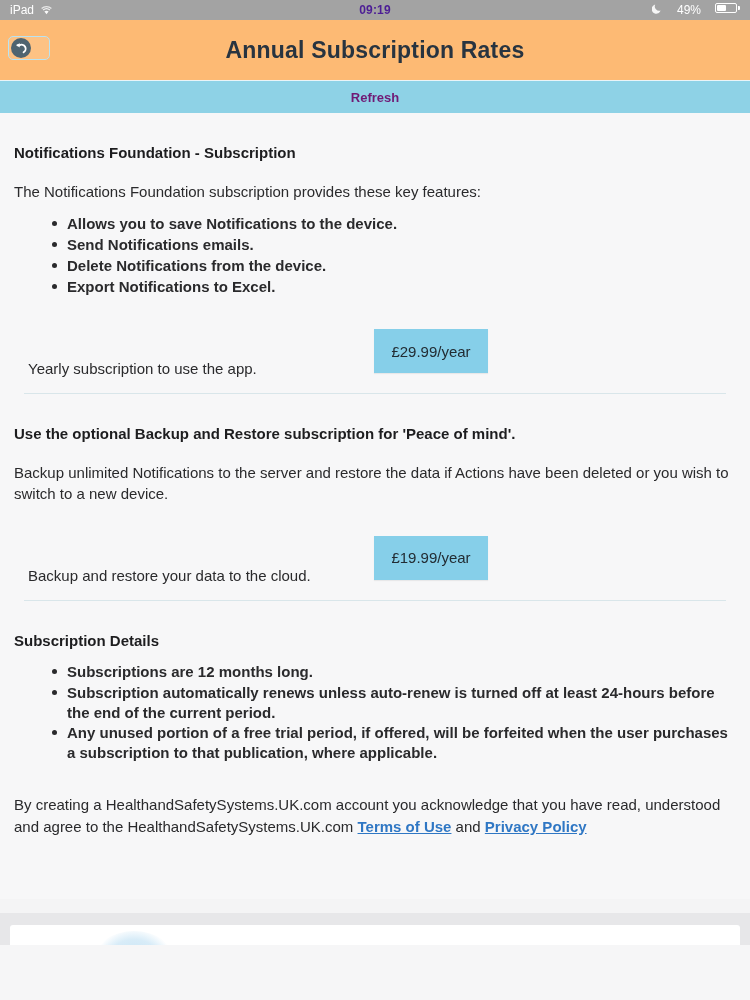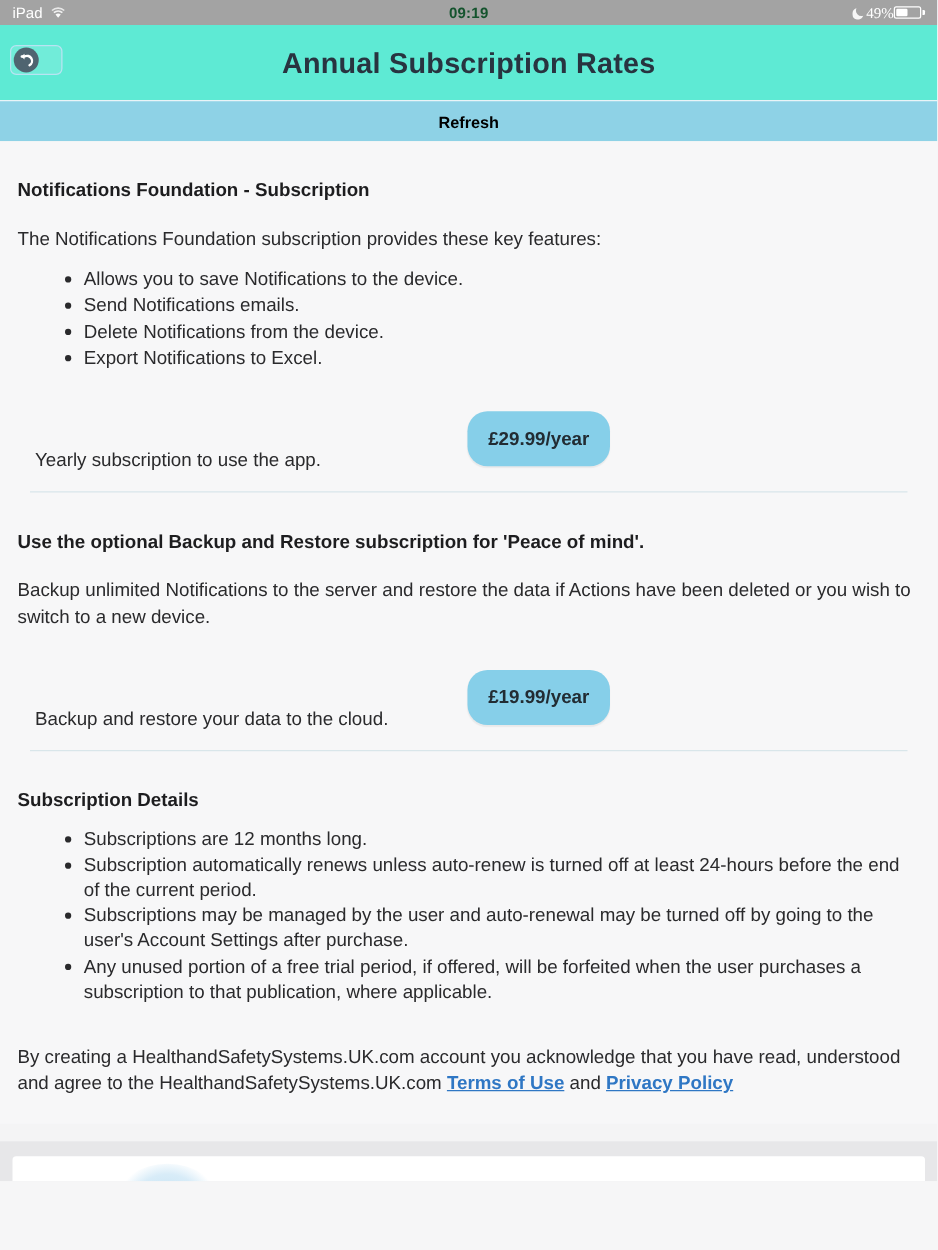--- a/index.html
+++ b/index.html
@@ -40,32 +40,31 @@
     gap: 6px;
     flex: 0 0 auto;
     text-align: center;
   }
   .status-center {
     position: absolute;
     left: 0; right: 0;
     text-align: center;
     font-size: 12px;
     font-weight: bold;
-    color: #14532d;
+    color: #4c1d95;
     letter-spacing: 0.2px;
   }
   .status-right {
     margin-left: auto;
     display: flex;
-    align-items: center;
-    gap: 0;
+    align-items: flex-start;
+    gap: 14px;
     position: relative;
     z-index: 2;
     font-size: 12px;
-    font-family: Liberation Serif, serif;
   }
   .device-name { font-size: 12px; }
   .wifi-icon svg { display:block; }
   .moon-icon svg { display:block; }
   .battery {
     display: flex;
     align-items: center;
   }
   .battery-body {
     width: 22px;
@@ -88,21 +87,21 @@
     height: 4px;
     background: #ffffff;
     border-radius: 0 1px 1px 0;
     margin-left: 1px;
   }
 
   
   .title-bar {
     position: relative;
     height: 60px;
-    background: #5eead4;
+    background: #fdba74;
     display: flex;
     align-items: center;
     justify-content: center;
   }
   .page-title {
     font-size: 23px;
     font-weight: bold;
     color: #283440;
     letter-spacing: 0.2px;
   }
@@ -136,21 +135,21 @@
     height: 32px;
     background: #8ed2e6;
     border-top: 1px solid #e9f4f8;
     display: flex;
     align-items: center;
     justify-content: center;
   }
   .refresh-label {
     font-size: 13px;
     font-weight: bold;
-    color: #000000;
+    color: #701a75;
   }
 
   
   .content {
     padding: 0 14px;
     background: #f7f7f8;
     height: 832px;
     box-sizing: border-box;
     position: relative;
     overflow: hidden;
@@ -167,20 +166,21 @@
     font-size: 15px;
     color: #2a2a2c;
     margin: 0;
     padding-top: 20px;
     line-height: 1.35;
   }
   ul.feature-list, ul.details-list {
     margin: 0;
     padding: 12px 0 0 38px;
     list-style: none;
+    font-weight: bold;
   }
   ul.feature-list li, ul.details-list li {
     font-size: 15px;
     color: #2a2a2c;
     line-height: 1.32;
     position: relative;
     padding-left: 15px;
     margin-bottom: 1px;
   }
   ul.feature-list li::before, ul.details-list li::before {
@@ -206,26 +206,26 @@
     color: #2a2a2c;
     width: 360px;
     padding-left: 14px;
     box-sizing: border-box;
     margin-top: 35px;
   }
   .price-button {
     min-width: 114px;
     height: 44px;
     background: #86cfe9;
-    border-radius: 16px;
+    border-radius: 0;
     display: flex;
     align-items: center;
     justify-content: center;
     font-size: 15px;
-    font-weight: bold;
+    font-weight: normal;
     color: #222c33;
     padding: 0 14px;
     box-sizing: border-box;
     box-shadow: 0 1px 1px rgba(0,0,0,0.06);
   }
   .divider {
     height: 1px;
     background: #d9e6ea;
     margin: 16px 10px 0 10px;
   }
@@ -351,21 +351,20 @@
     <div class="price-row">
       <span class="price-desc">Backup and restore your data to the cloud.</span>
       <span class="price-button">£19.99/year</span>
     </div>
     <div class="divider"></div>
 
     <h2 class="section-heading">Subscription Details</h2>
     <ul class="details-list">
       <li>Subscriptions are 12 months long.</li>
       <li>Subscription automatically renews unless auto-renew is turned off at least 24-hours before the end of the current period.</li>
-      <li>Subscriptions may be managed by the user and auto-renewal may be turned off by going to the user's Account Settings after purchase.</li>
       <li>Any unused portion of a free trial period, if offered, will be forfeited when the user purchases a subscription to that publication, where applicable.</li>
     </ul>
 
     <p class="footer-text"><span>By creating a HealthandSafetySystems.UK.com account you acknowledge that you have read, understood and agree to the HealthandSafetySystems.UK.com </span><a href="#">Terms of Use</a><span> and </span><a href="#">Privacy Policy</a></p>
 
     <div class="spacer-gap"></div>
     <div class="bottom-strip">
       <div class="bottom-card">
         <div class="bottom-blob"></div>
       </div>

